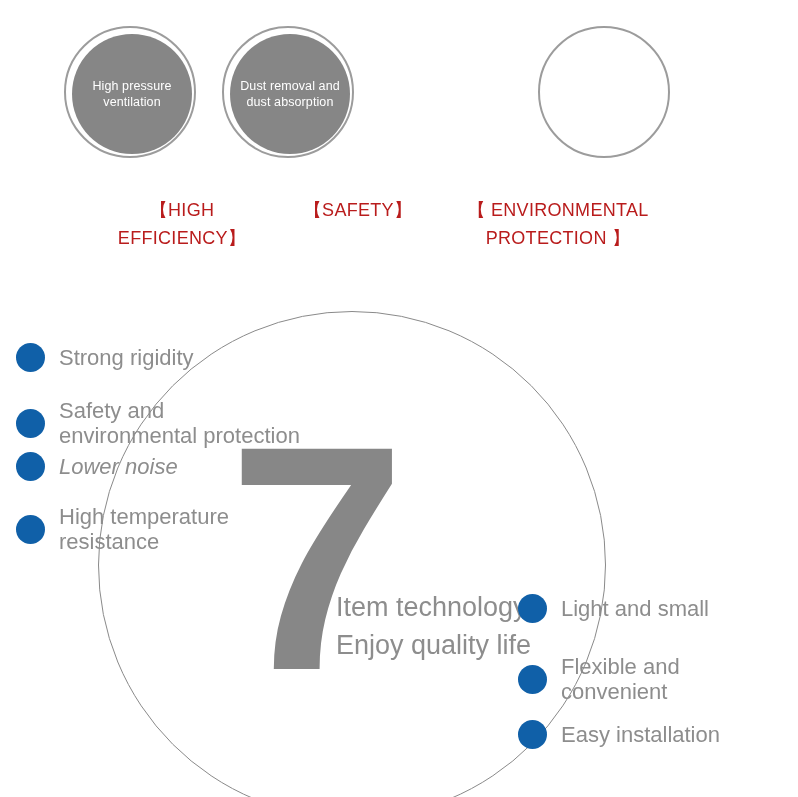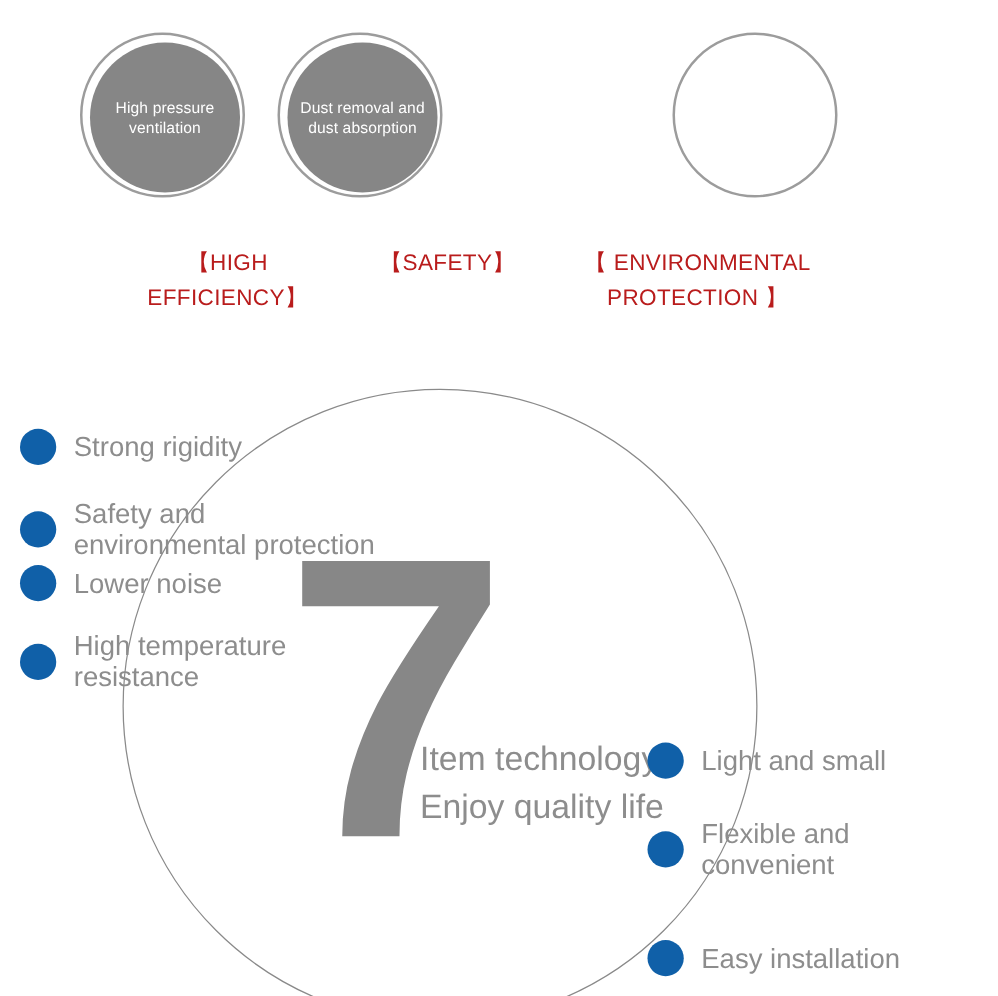--- a/index.html
+++ b/index.html
@@ -183,40 +183,40 @@
   <div class="bullet-list" id="list-left">
     <div class="bullet-item" style="left:0px; top:3px;">
       <span class="bullet-dot"></span>
       <span class="bullet-label">Strong rigidity</span>
     </div>
     <div class="bullet-item" style="left:0px; top:58px;">
       <span class="bullet-dot"></span>
       <span class="bullet-label">Safety and
 environmental protection</span>
     </div>
-    <div class="bullet-item" style="left:0px; top:112px;">
+    <div class="bullet-item" style="left:0px; top:112px;font-style:italic;">
       <span class="bullet-dot"></span>
       <span class="bullet-label">Lower noise</span>
     </div>
     <div class="bullet-item" style="left:0px; top:164px;">
       <span class="bullet-dot"></span>
       <span class="bullet-label">High temperature
 resistance</span>
     </div>
   </div>
 
   <div class="bullet-list" id="list-right">
     <div class="bullet-item" style="left:0px; top:4px;">
       <span class="bullet-dot"></span>
       <span class="bullet-label">Light and small</span>
     </div>
     <div class="bullet-item" style="left:0px; top:64px;">
       <span class="bullet-dot"></span>
       <span class="bullet-label">Flexible and
 convenient</span>
     </div>
-    <div class="bullet-item" style="left:0px; top:130px;margin-top:32px;">
+    <div class="bullet-item" style="left:0px; top:130px;">
       <span class="bullet-dot"></span>
       <span class="bullet-label">Easy installation</span>
     </div>
   </div>
 
 </div>
 
 </body></html>

